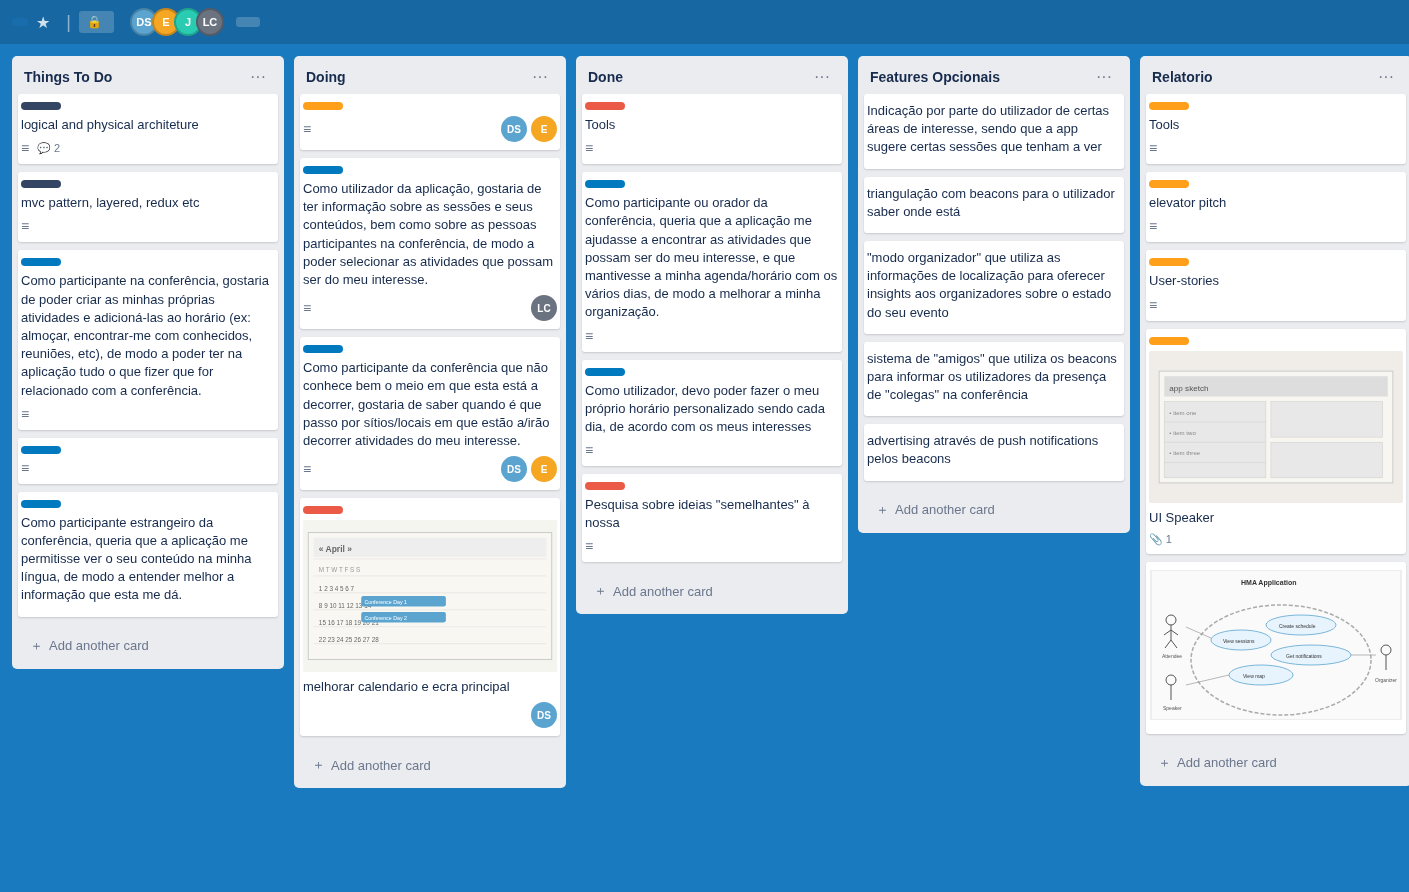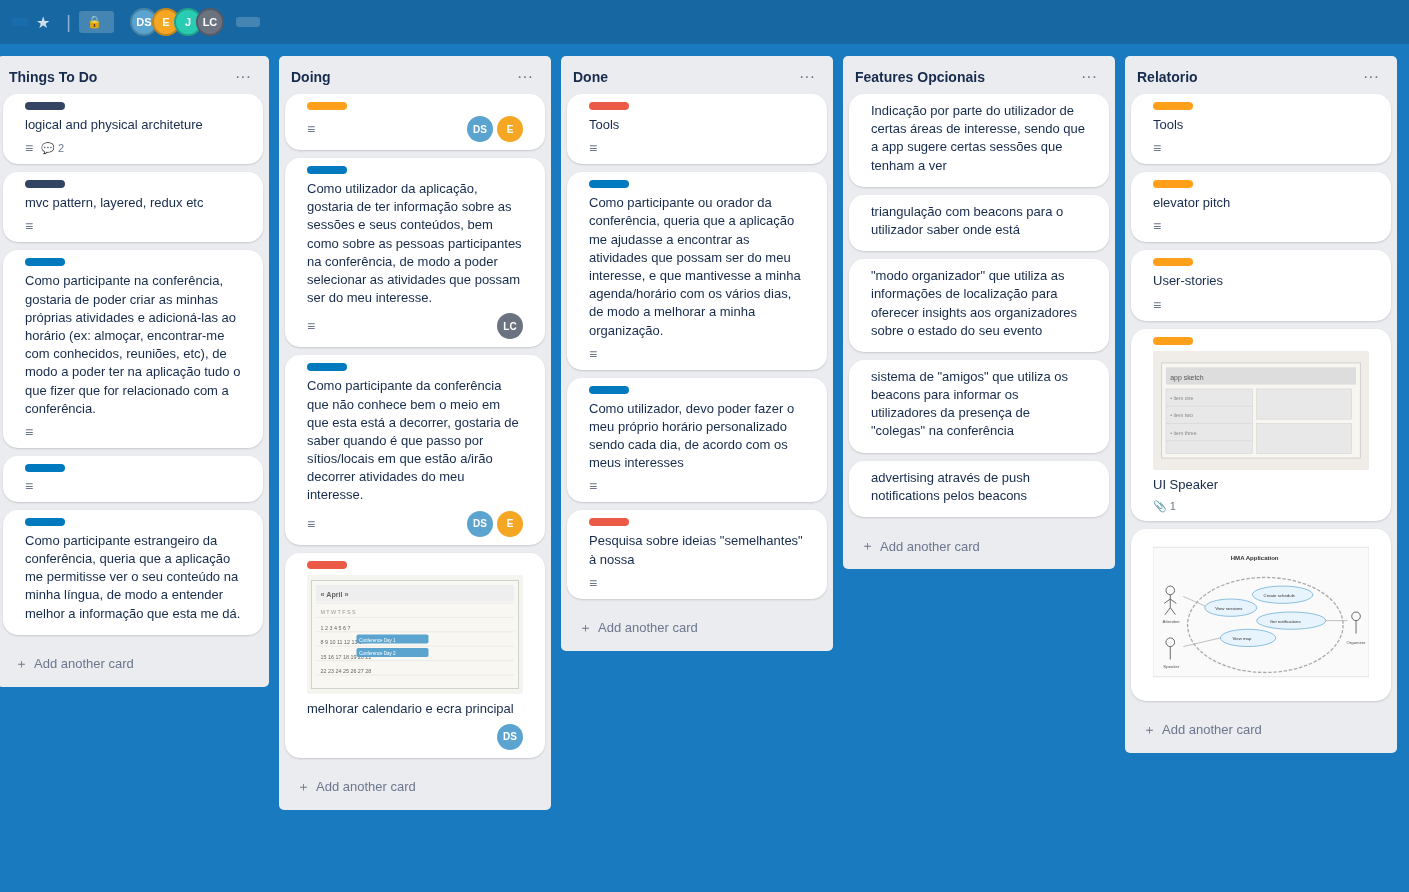--- a/index.html
+++ b/index.html
@@ -83,21 +83,20 @@
     }
 
     
     .board {
       display: flex;
       padding: 12px;
       gap: 10px;
       overflow-x: auto;
       height: calc(100vh - 44px);
       align-items: flex-start;
-      justify-content: flex-end;
     }
 
     
     .column {
       background: #ebecf0;
       border-radius: 5px;
       width: 272px;
       min-width: 272px;
       max-height: calc(100vh - 68px);
       display: flex;
@@ -124,24 +123,24 @@
 
     .cards-container {
       overflow-y: auto;
       padding: 0 6px;
       flex: 1;
     }
 
     
     .card {
       background: white;
-      border-radius: 15px;
+      border-radius: 3px;
       box-shadow: 0 1px 2px rgba(0,0,0,0.15);
       margin-bottom: 8px;
-      padding: 8px 22px;
+      padding: 8px 3px;
       cursor: pointer;
     }
 
     .card-label {
       height: 8px;
       border-radius: 4px;
       margin-bottom: 6px;
       width: 40px;
     }
 
@@ -194,21 +193,21 @@
       color: #6b778c;
       font-size: 13px;
       cursor: pointer;
       border-radius: 3px;
       margin: 4px 6px 6px;
     }
 
     
     .card-thumbnail {
       width: 100%;
-      height: 119px;
+      height: 152px;
       background: #e8e8e8;
       border-radius: 3px;
       margin-bottom: 6px;
       overflow: hidden;
       display: flex;
       align-items: center;
       justify-content: center;
     }
     .card-thumbnail svg {
       width: 100%;

